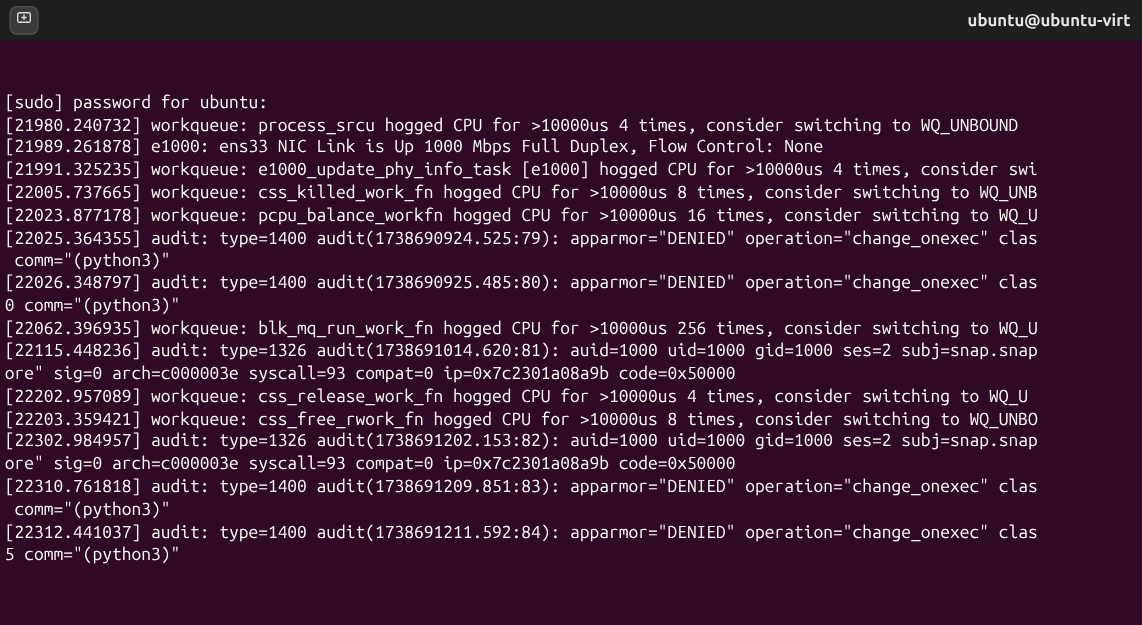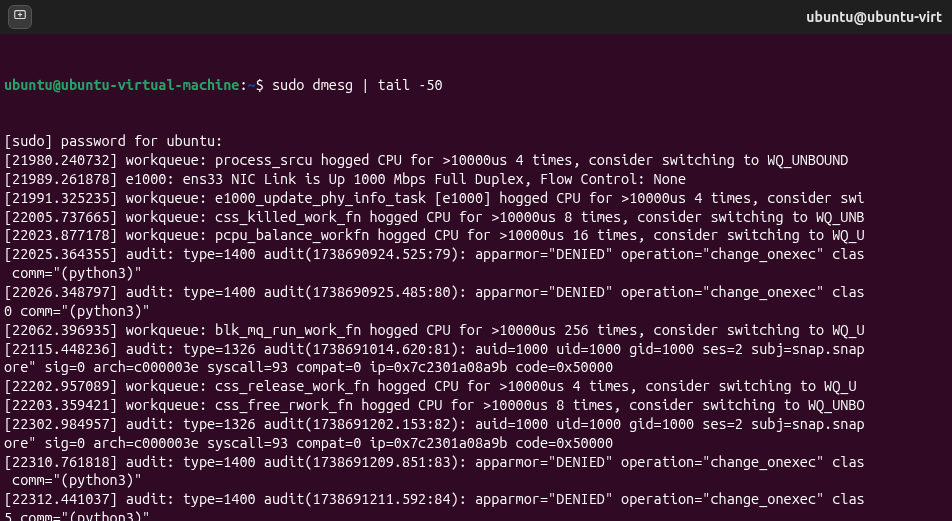--- a/index.html
+++ b/index.html
@@ -65,15 +65,14 @@
           <rect x="2" y="3" width="12" height="9" rx="1.5" fill="none" stroke="#ddd" stroke-width="1.3"></rect>
           <line x1="8" y1="5" x2="8" y2="10" stroke="#ddd" stroke-width="1.3"></line>
           <line x1="5.5" y1="7.5" x2="10.5" y2="7.5" stroke="#ddd" stroke-width="1.3"></line>
         </svg>
     </span>
   </div>
   <div class="title-text">ubuntu@ubuntu-virt</div>
 </div>
 
 <div class="term">
-  <div class="line"><span class="green">ubuntu@ubuntu-virtual-machine</span><span class="white">:</span><span class="blue">~</span><span class="white">$ </span><span class="white">sudo dmesg | tail -50</span></div>
   <div id="log"><div class="line white">[sudo] password for ubuntu:</div><div class="line white">[21980.240732] workqueue: process_srcu hogged CPU for &gt;10000us 4 times, consider switching to WQ_UNBOUND</div><div class="line white">[21989.261878] e1000: ens33 NIC Link is Up 1000 Mbps Full Duplex, Flow Control: None</div><div class="line white">[21991.325235] workqueue: e1000_update_phy_info_task [e1000] hogged CPU for &gt;10000us 4 times, consider swi</div><div class="line white">[22005.737665] workqueue: css_killed_work_fn hogged CPU for &gt;10000us 8 times, consider switching to WQ_UNB</div><div class="line white">[22023.877178] workqueue: pcpu_balance_workfn hogged CPU for &gt;10000us 16 times, consider switching to WQ_U</div><div class="line white">[22025.364355] audit: type=1400 audit(1738690924.525:79): apparmor="DENIED" operation="change_onexec" clas</div><div class="line white"> comm="(python3)"</div><div class="line white">[22026.348797] audit: type=1400 audit(1738690925.485:80): apparmor="DENIED" operation="change_onexec" clas</div><div class="line white">0 comm="(python3)"</div><div class="line white">[22062.396935] workqueue: blk_mq_run_work_fn hogged CPU for &gt;10000us 256 times, consider switching to WQ_U</div><div class="line white">[22115.448236] audit: type=1326 audit(1738691014.620:81): auid=1000 uid=1000 gid=1000 ses=2 subj=snap.snap</div><div class="line white">ore" sig=0 arch=c000003e syscall=93 compat=0 ip=0x7c2301a08a9b code=0x50000</div><div class="line white">[22202.957089] workqueue: css_release_work_fn hogged CPU for &gt;10000us 4 times, consider switching to WQ_U</div><div class="line white">[22203.359421] workqueue: css_free_rwork_fn hogged CPU for &gt;10000us 8 times, consider switching to WQ_UNBO</div><div class="line white">[22302.984957] audit: type=1326 audit(1738691202.153:82): auid=1000 uid=1000 gid=1000 ses=2 subj=snap.snap</div><div class="line white">ore" sig=0 arch=c000003e syscall=93 compat=0 ip=0x7c2301a08a9b code=0x50000</div><div class="line white">[22310.761818] audit: type=1400 audit(1738691209.851:83): apparmor="DENIED" operation="change_onexec" clas</div><div class="line white"> comm="(python3)"</div><div class="line white">[22312.441037] audit: type=1400 audit(1738691211.592:84): apparmor="DENIED" operation="change_onexec" clas</div><div class="line white">5 comm="(python3)"</div></div>
 </div>
 
 </body></html>

